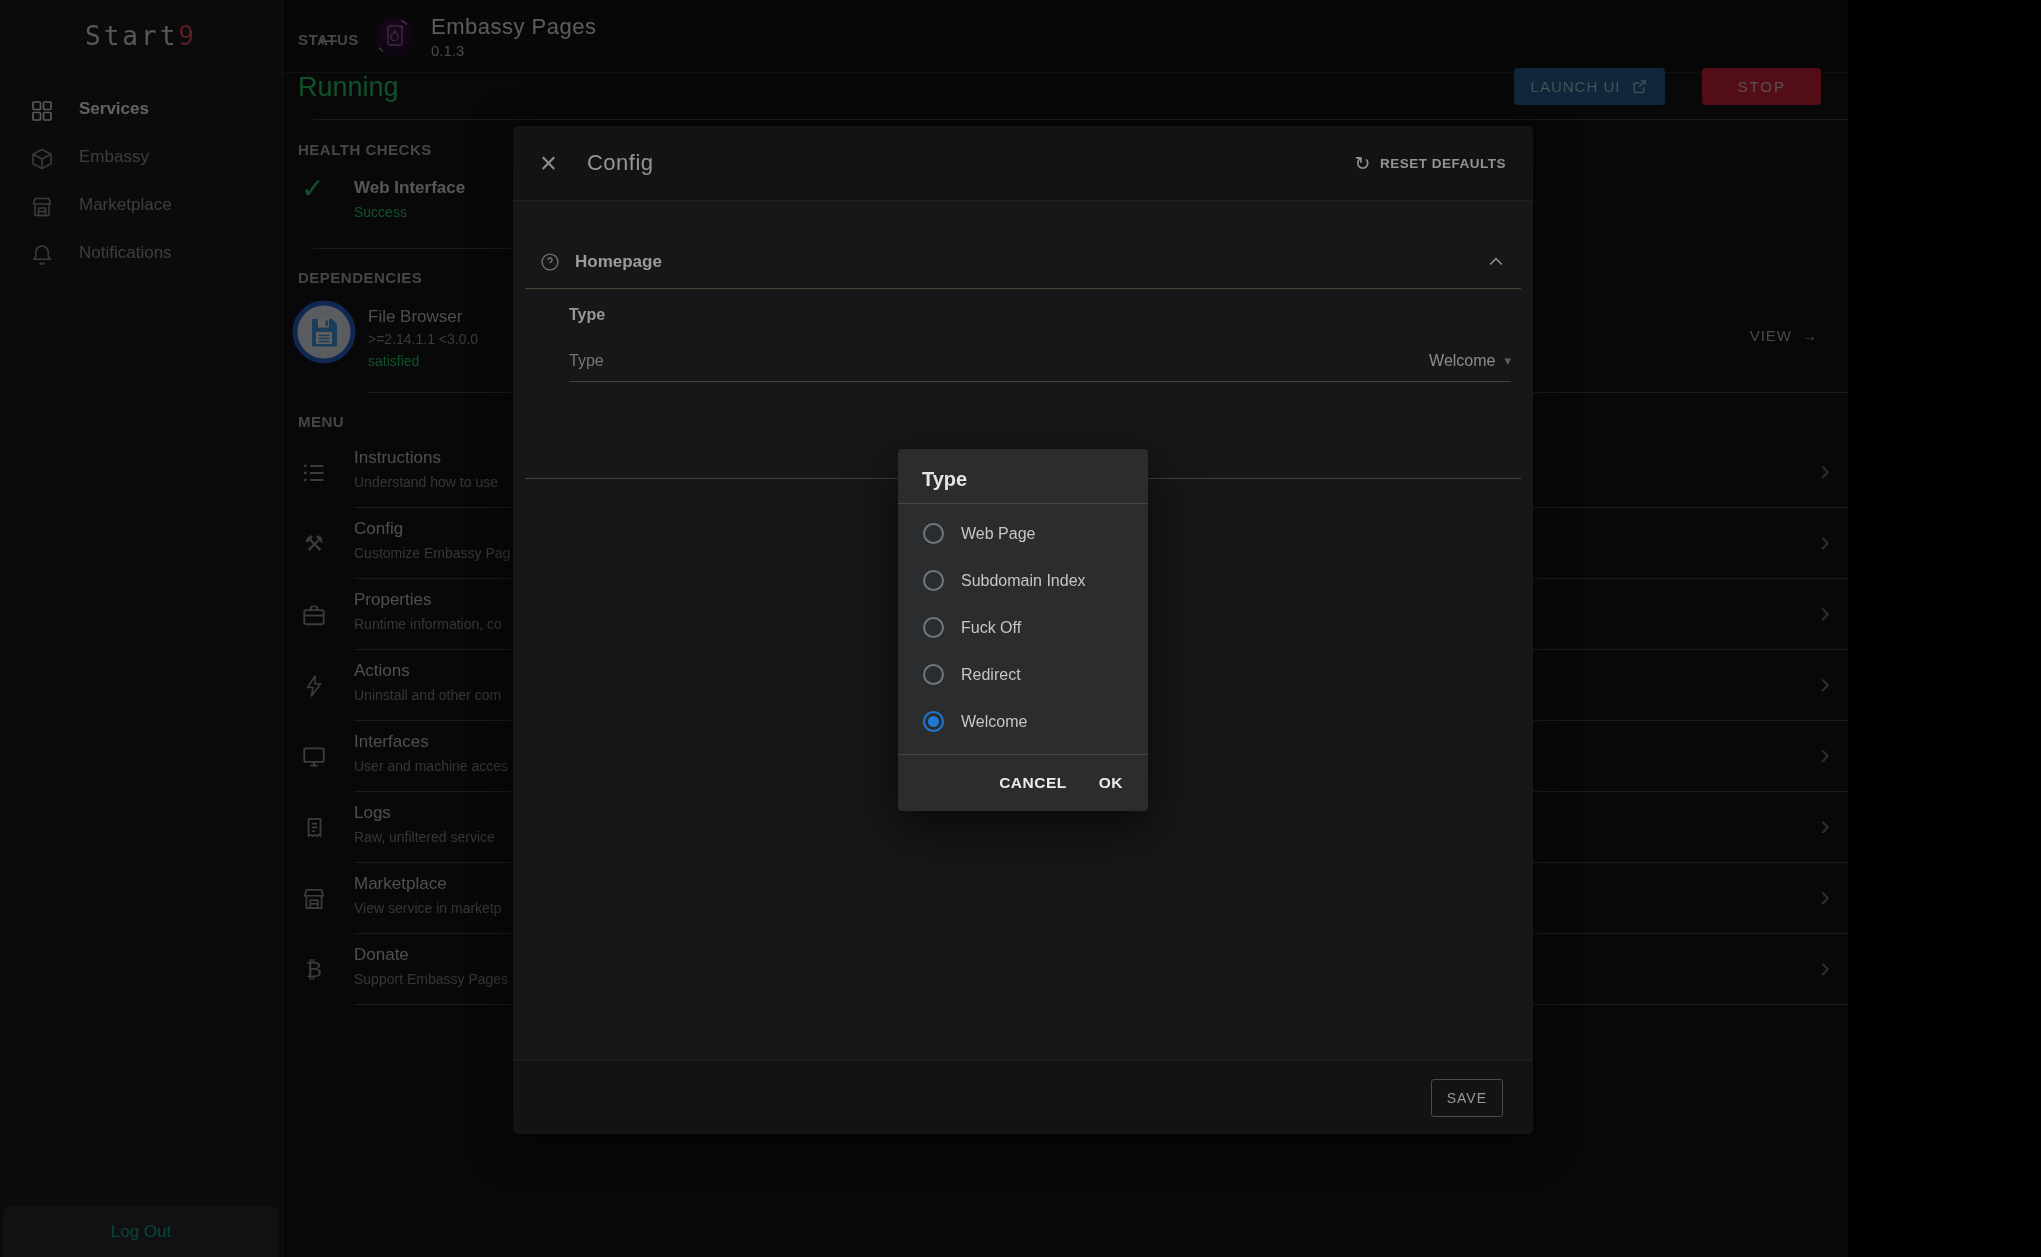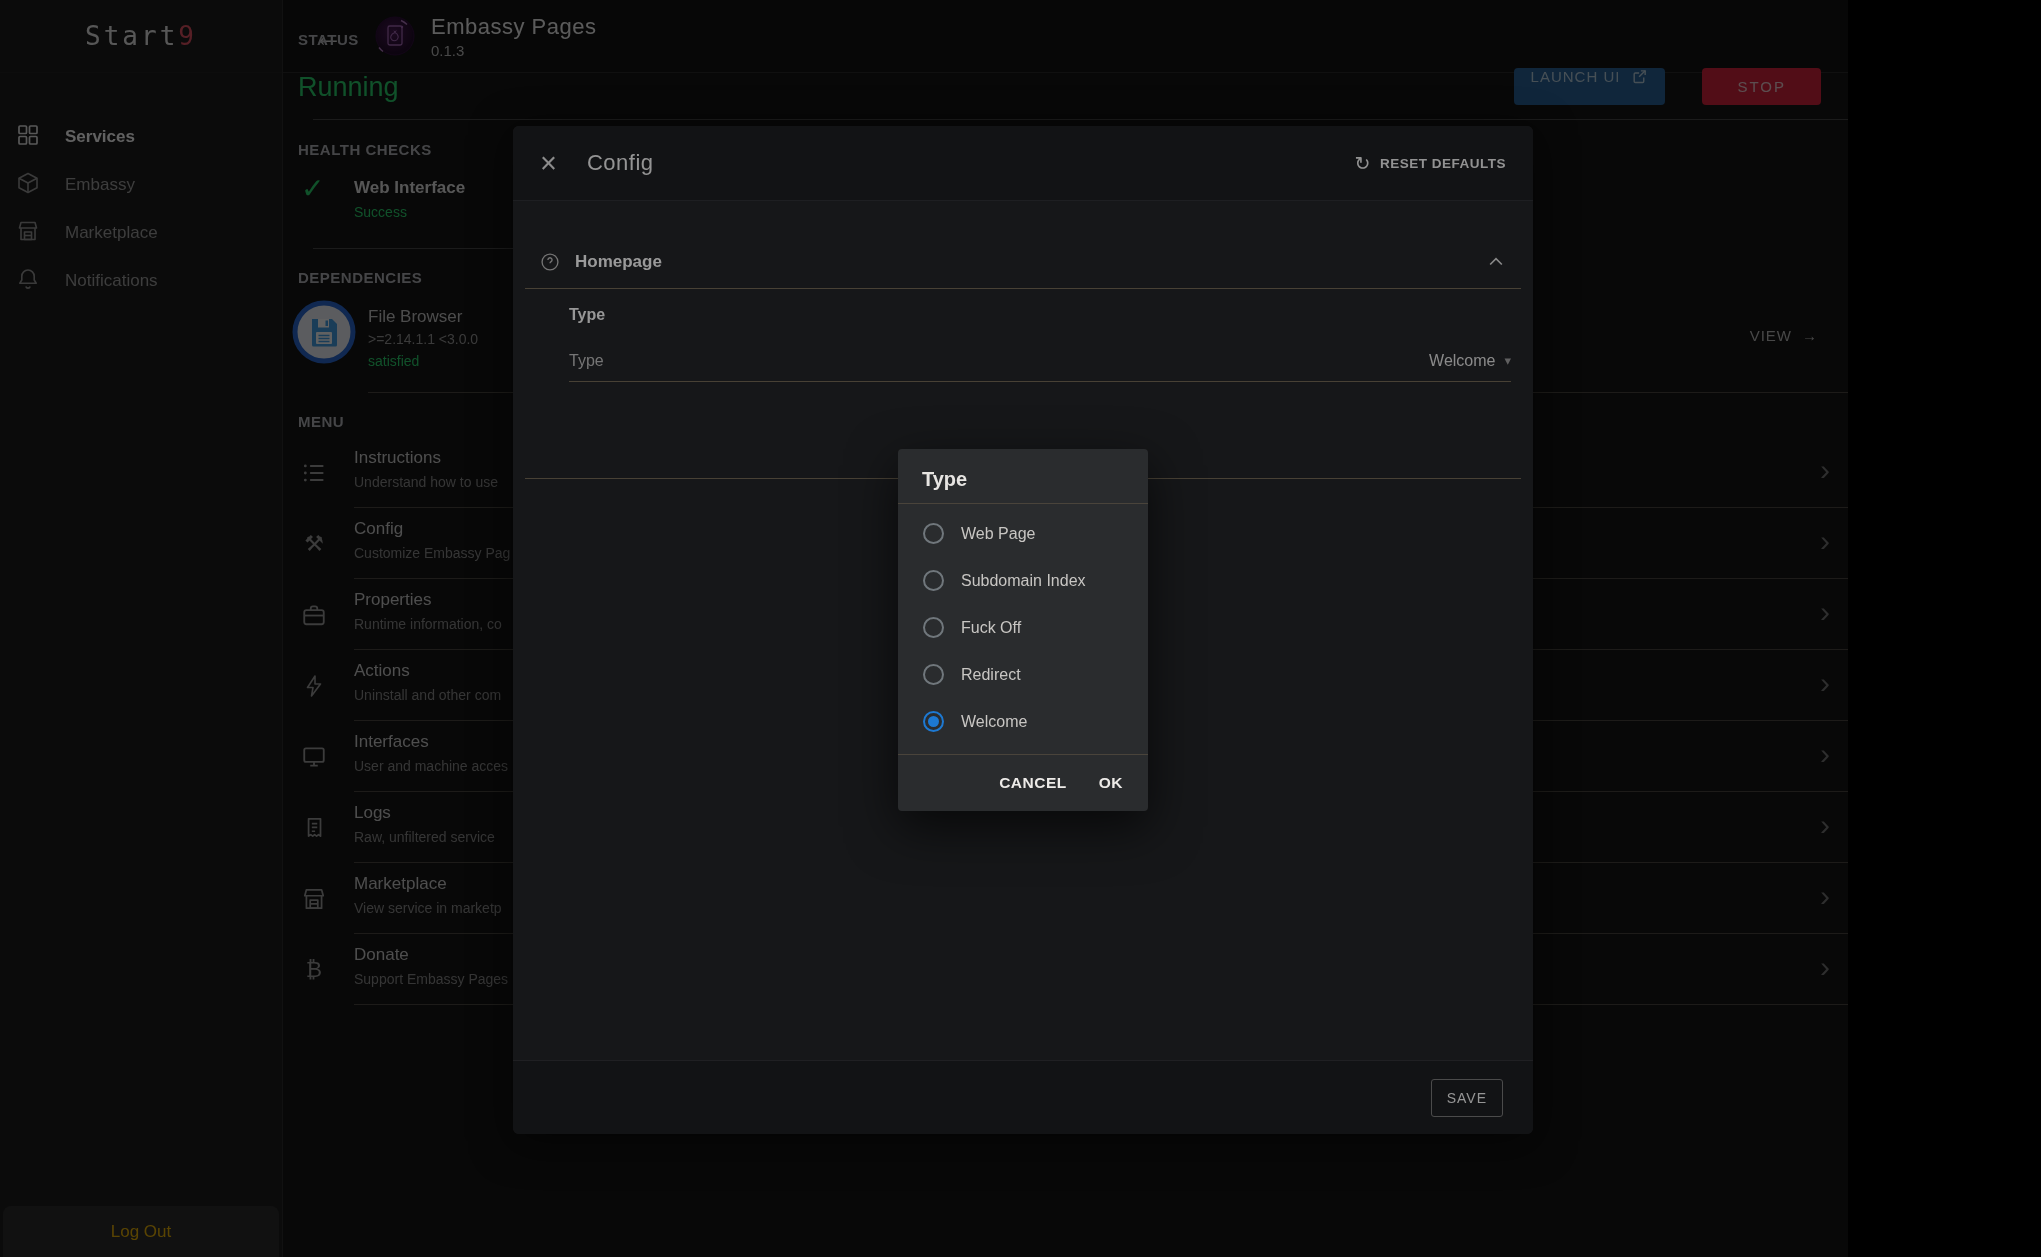--- a/index.html
+++ b/index.html
@@ -11,41 +11,41 @@
   svg { display:block; }
 
   
   .sidebar { position:absolute; left:0; top:0; width:283px; height:100%;
     background:#1e1e1e; border-right:1px solid #2e2e2e; z-index:1; }
   .logo { height:73px; display:flex; align-items:center; justify-content:center;
     font-family:"DejaVu Sans Mono", monospace; font-size:26px; letter-spacing:3px;
     color:#e4e4e4; border-bottom:1px solid #262626; }
   .logo .accent { color:var(--logo-red,#e05263); }
   .nav { padding-top:26px; }
-  .nav-item { height:48px; display:flex; align-items:flex-end; padding-left:14px;
+  .nav-item { height:48px; display:flex; align-items:flex-start; padding-left:28px;
     gap:24px; color:#a0a0a0; font-size:17px; cursor:pointer; }
   .nav-item .nav-icon { width:27px; color:#9a9a9a; display:flex; justify-content:center; }
   .nav-item.active { color:#ffffff; font-weight:bold; }
   .nav-item.active .nav-icon { color:#e8e8e8; }
   .logout { position:absolute; bottom:0; left:3px; right:3px; height:51px;
     background:#2e2e2e; border-radius:8px 8px 0 0; display:flex; align-items:center;
-    justify-content:center; color:#eab308; font-size:17px; cursor:pointer; }
+    justify-content:center; color:#14b8a6; font-size:17px; cursor:pointer; }
 
   
   .main { position:absolute; left:283px; top:0; right:0; bottom:0; background:#161616; }
   .topbar { position:absolute; left:0; right:0; top:0; height:73px; display:flex;
     align-items:center; padding-left:30px; border-bottom:1px solid #2d2d2d; background:#141414; }
   .back { font-size:30px; color:#d2d2d2; cursor:pointer; line-height:1; }
   .app-icon { margin-left:32px; }
   .title-block { margin-left:16px; }
   .page-title { font-size:22px; color:#efefef; letter-spacing:.5px; }
   .page-version { font-size:15px; color:#bdbdbd; margin-top:2px; }
 
   .top-actions { position:absolute; top:68px; right:27px; display:flex; gap:37px; }
-  .btn-launch { display:flex; gap:11px; height:37px; padding:0 17px;
+  .btn-launch { display:flex; align-items:center; gap:11px; height:37px; padding:0 17px;
     background:var(--launch-blue,#2a659c); border:none; border-radius:4px; color:#b9cfdf;
     font-family:inherit; font-size:15px; letter-spacing:1px; cursor:pointer; }
   .btn-stop { height:37px; padding:0 35px; background:var(--danger-red,#d8243c);
     border:none; border-radius:4px; color:#f0ccd2; font-family:inherit; font-size:15px;
     letter-spacing:2px; cursor:pointer; }
 
   .full-divider { position:absolute; left:30px; right:0; top:119px; border-top:1px solid #4a4a4a; }
 
   .sec-heading { position:absolute; left:15px; font-size:15px; font-weight:bold;
     letter-spacing:.5px; color:#b4b6bb; }

